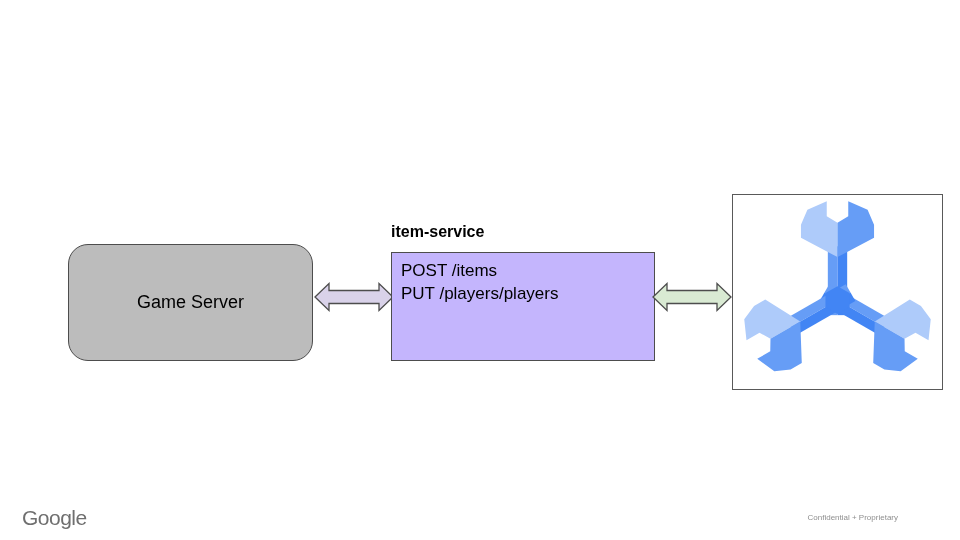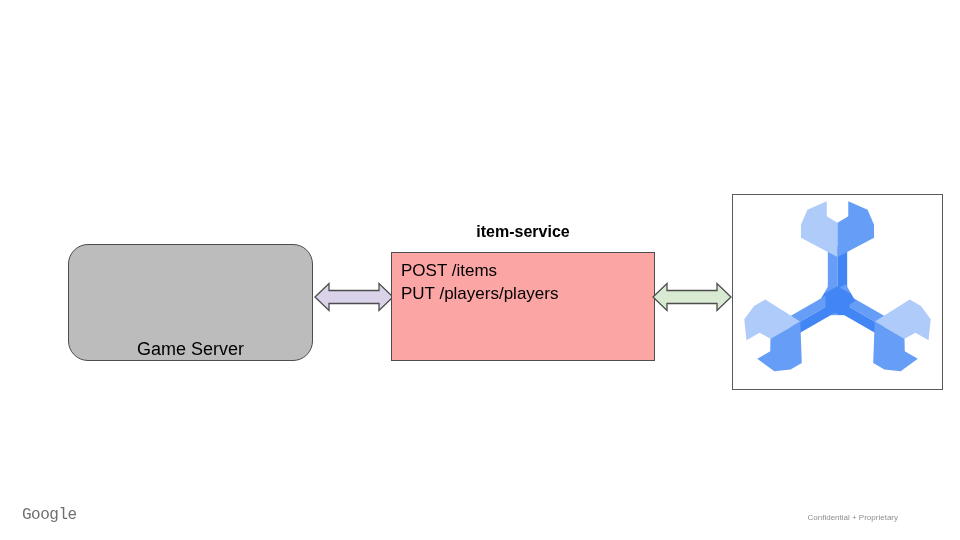--- a/index.html
+++ b/index.html
@@ -8,51 +8,51 @@
     width:960px;height:540px;
     background:#ffffff;
     overflow:hidden;
     font-family:"Liberation Sans", sans-serif;
   }
   
   .game-server{
     position:absolute;left:68px;top:244px;width:245px;height:117px;
     background:#bcbcbc;border:1.5px solid #4d4d4d;border-radius:20px;
     box-sizing:border-box;
-    display:flex;align-items:flex-end;justify-content:center;
+    display:flex;align-items:center;justify-content:center;
   }
   .game-server .label{font-size:18px;color:#000;}
   
   .service-title{
     position:absolute;left:391px;top:223px;width:264px;height:20px;
-    text-align:center;font-size:16px;font-weight:bold;color:#000;
+    font-size:16px;font-weight:bold;color:#000;
   }
   
   .service-box{
     position:absolute;left:391px;top:252px;width:264px;height:109px;
-    background:#fca5a5;border:1.5px solid #4d4d4d;box-sizing:border-box;
+    background:#c4b5fd;border:1.5px solid #4d4d4d;box-sizing:border-box;
     padding:6px 16px 0 9px;
   }
   .service-box .endpoint{
     font-size:17px;line-height:23px;color:#000;white-space:nowrap;
   }
   
   .arrow{position:absolute;top:281px;width:80px;height:32px;}
   .arrow-left{left:314px;}
   .arrow-right{left:652px;}
   
   .db-panel{
     position:absolute;left:732px;top:194px;width:211px;height:196px;
     background:#ffffff;border:1px solid #595959;box-sizing:border-box;
   }
   .spanner-svg{position:absolute;left:730px;top:184px;width:215px;height:215px;}
   
   .google-logo{
     position:absolute;left:22px;top:506px;
-    font-size:16px;color:#6f6f6f;letter-spacing:-0.5px;font-family:Liberation Mono, monospace;
+    font-size:21px;color:#6f6f6f;letter-spacing:-0.5px;
   }
   .confidential{
     position:absolute;right:62px;top:513px;
     font-size:8px;color:#8f8f8f;margin-left:38px;
   }
 </style>
 </head>
 <body>
 
 <div class="slide">

